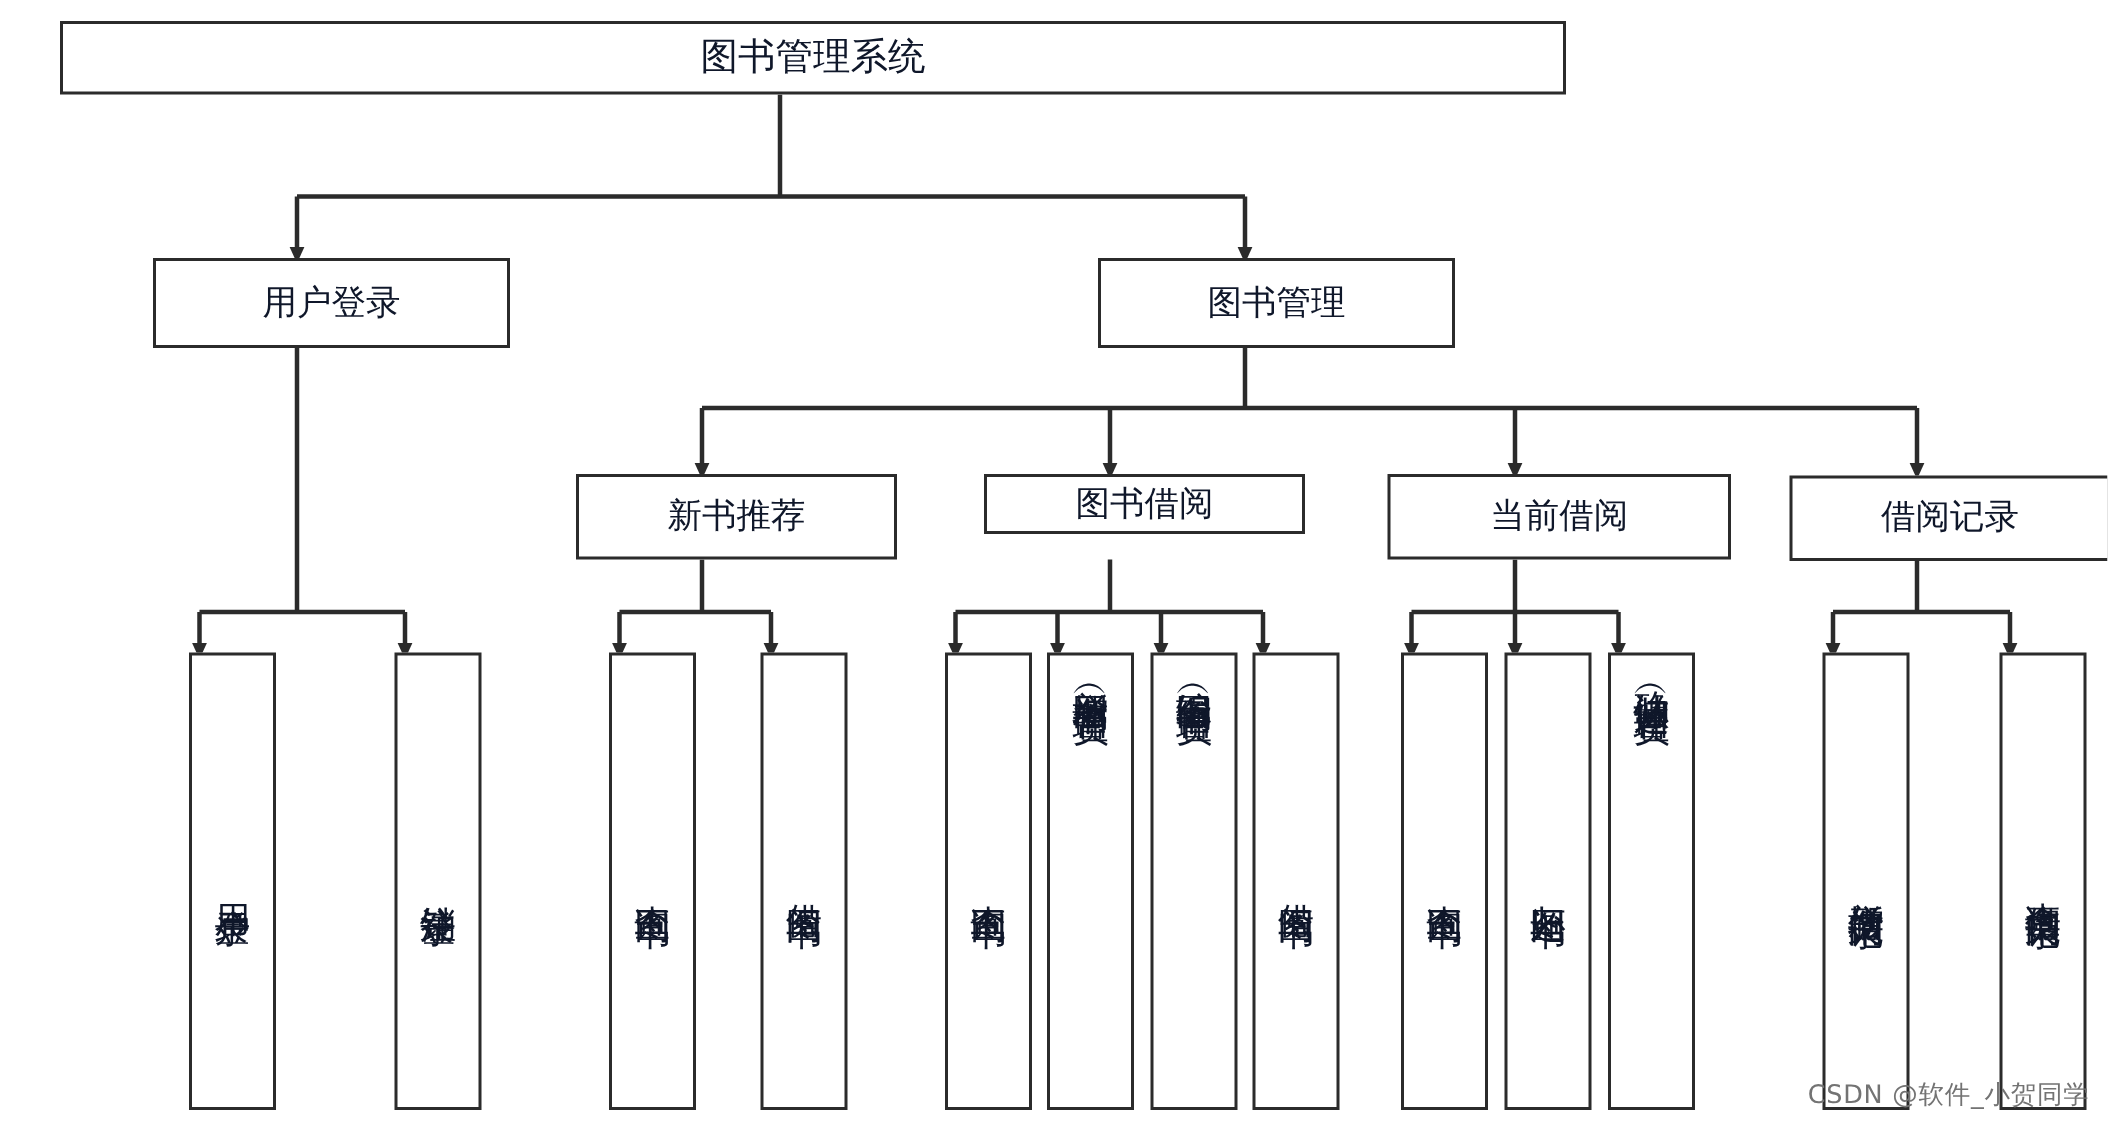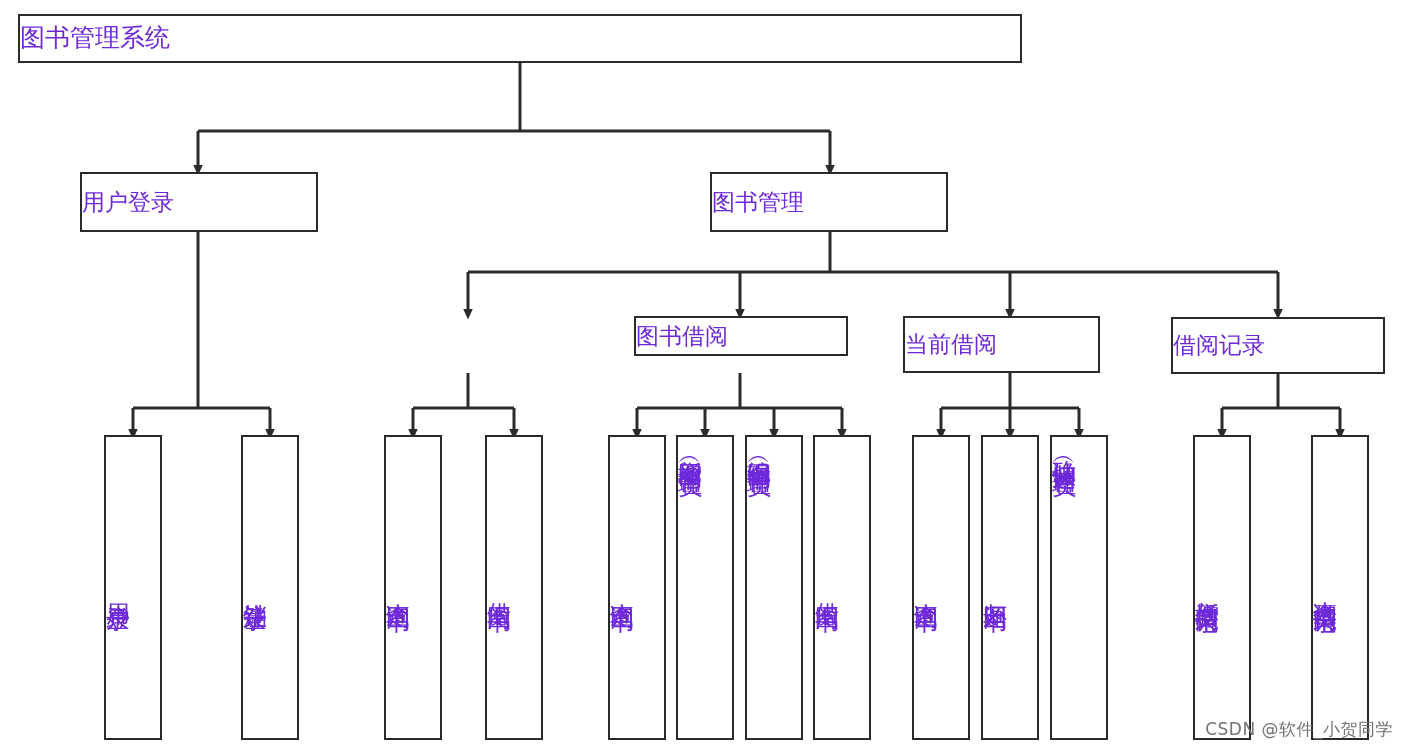--- a/index.html
+++ b/index.html
@@ -25,21 +25,23 @@
     width: 1405px;
     height: 747px;
   }
   .node-box {
     position: absolute;
     box-sizing: border-box;
     background: #ffffff;
     border: 2px solid #2b2b2b;
     display: flex;
     align-items: center;
-    color: #6d28d9;
+    justify-content: center;
+    color: #0f172a;
+    margin-left: 22px;
   }
   .node-label {
     display: block;
     text-align: center;
     line-height: 1.05;
     white-space: nowrap;
   }
   
   .node-root .node-label {
     font-size: 25px;
@@ -153,24 +155,27 @@
     <span class="node-label">图书管理系统</span>
   </div>
 
   <div class="node-box node-h" style="left:80px; top:172px; width:238px; height:60px;">
     <span class="node-label">用户登录</span>
   </div>
   <div class="node-box node-h" style="left:710px; top:172px; width:238px; height:60px;">
     <span class="node-label">图书管理</span>
   </div>
 
+  <div class="node-box node-h" style="left:362px; top:316px; width:214px; height:57px;">
+    <span class="node-label">新书推荐</span>
+  </div>
   <div class="node-box node-h" style="left:634px; top:316px; width:214px; height:40px;">
     <span class="node-label">图书借阅</span>
   </div>
-  <div class="node-box node-h" style="left:903px; top:316px; width:197px; height:57px;">
+  <div class="node-box node-h" style="left:903px; top:316px; width:229px; height:57px;">
     <span class="node-label">当前借阅</span>
   </div>
   <div class="node-box node-h" style="left:1171px; top:317px; width:214px; height:57px;">
     <span class="node-label">借阅记录</span>
   </div>
 
   <div class="node-box node-leaf leaf-center" style="left:104px; top:435px; width:58px; height:305px;">
     <span class="node-label">用户登录</span>
   </div>
   <div class="node-box node-leaf leaf-center" style="left:241px; top:435px; width:58px; height:305px;">

